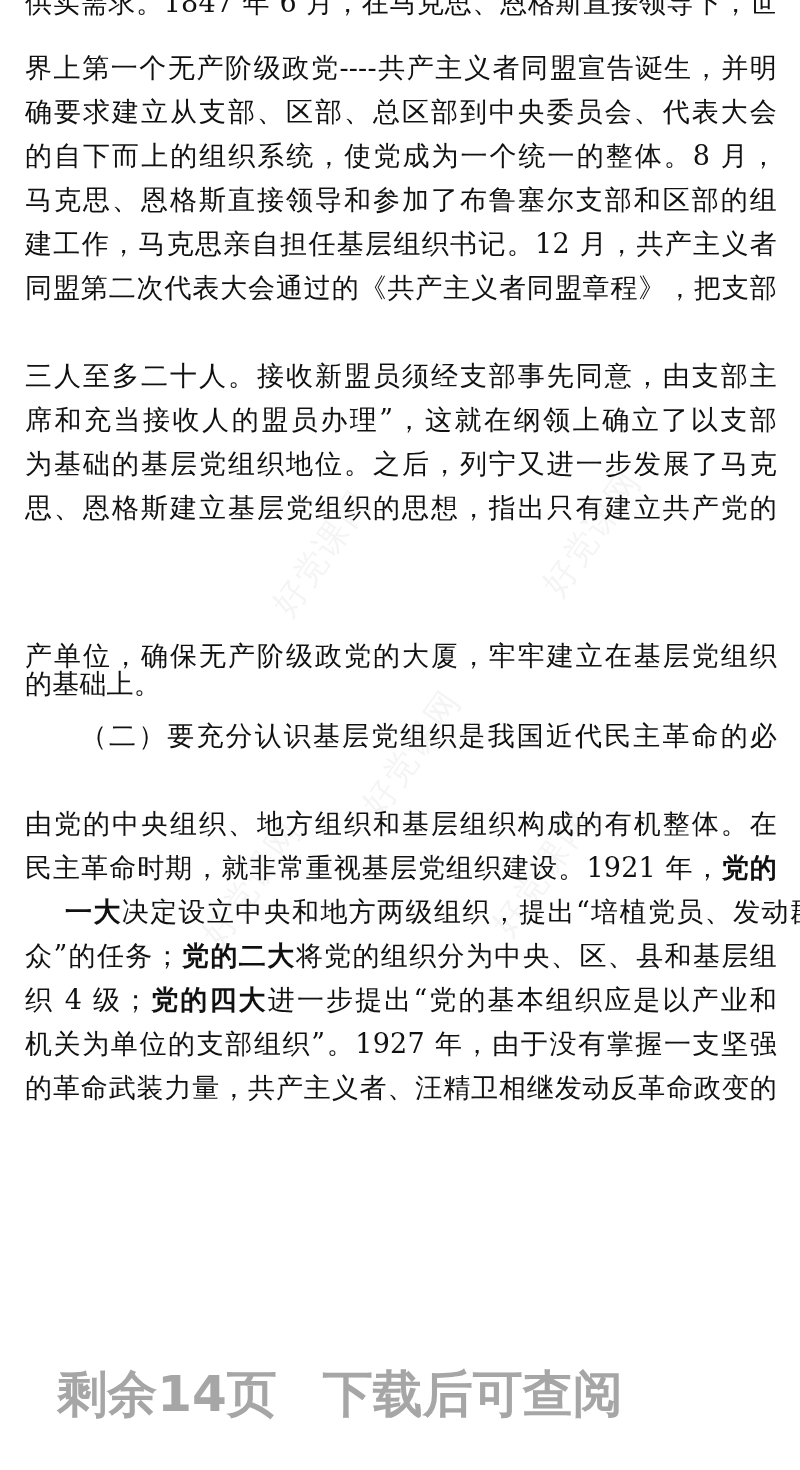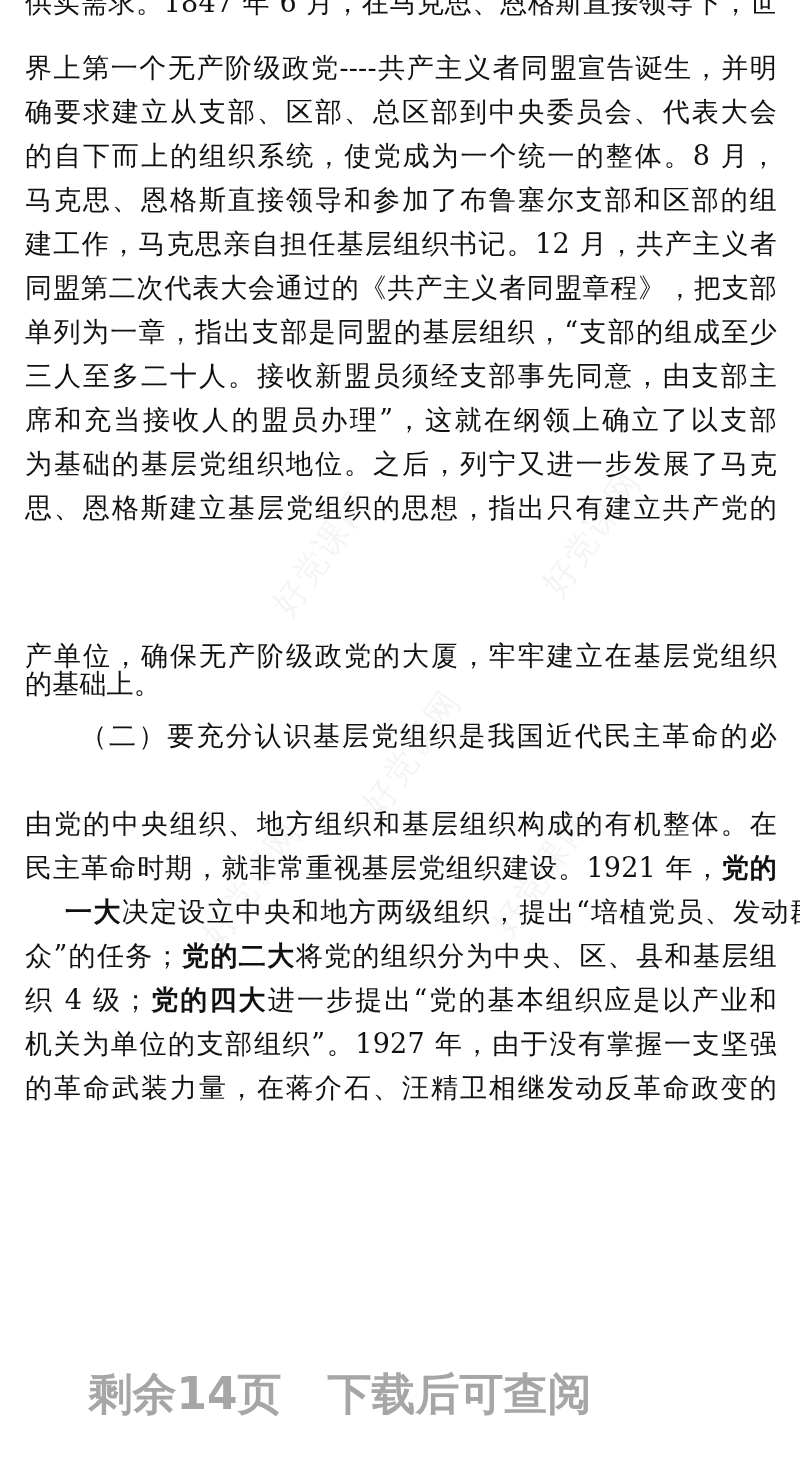--- a/index.html
+++ b/index.html
@@ -57,21 +57,21 @@
     }
     .footer {
       position: absolute;
       left: 0;
       top: 1366px;
       width: 680px;
       height: 56px;
       text-align: center;
       font-family: "DejaVu Sans", "Liberation Sans", sans-serif;
       font-weight: bold;
-      font-size: 44px;
+      font-size: 50px;
       line-height: 56px;
       color: #a6a6a6;
     }
     .footer .gap {
       display: inline-block;
       width: 46px;
     }
   </style>
 </head>
 <body>
@@ -84,21 +84,20 @@
   <div class="watermark" style="left:180px; top:860px;">好党课网</div>
   <div class="watermark" style="left:470px; top:850px;">好党课网</div>
 
   <div class="line" style="top:-19px;">供实需求。1847 年 6 月，在马克思、恩格斯直接领导下，世</div>
   <div class="line" style="top:46px;">界上第一个无产阶级政党----共产主义者同盟宣告诞生，并明</div>
   <div class="line" style="top:90px;">确要求建立从支部、区部、总区部到中央委员会、代表大会</div>
   <div class="line" style="top:134px;">的自下而上的组织系统，使党成为一个统一的整体。8 月，</div>
   <div class="line" style="top:178px;">马克思、恩格斯直接领导和参加了布鲁塞尔支部和区部的组</div>
   <div class="line" style="top:222px;">建工作，马克思亲自担任基层组织书记。12 月，共产主义者</div>
   <div class="line" style="top:266px;">同盟第二次代表大会通过的《共产主义者同盟章程》，把支部</div>
-  <div class="line" style="top:310px;">单列为一章，指出支部是同盟的基层组织，“支部的组成至少</div>
   <div class="line" style="top:354px;">三人至多二十人。接收新盟员须经支部事先同意，由支部主</div>
   <div class="line" style="top:398px;">席和充当接收人的盟员办理”，这就在纲领上确立了以支部</div>
   <div class="line" style="top:486px;">思、恩格斯建立基层党组织的思想，指出只有建立共产党的</div>
   <div class="line" style="top:442px;">为基础的基层党组织地位。之后，列宁又进一步发展了马克</div>
   <div class="line" style="top:618px;margin-top:16px;">产单位，确保无产阶级政党的大厦，牢牢建立在基层党组织</div>
   <div class="line last" style="top:662px;">的基础上。</div>
 
   <div class="line indent" style="top:714px;">（二）要充分认识基层党组织是我国近代民主革命的必</div>
   <div class="line" style="top:802px;">由党的中央组织、地方组织和基层组织构成的有机整体。在</div>
 
@@ -108,18 +107,18 @@
   <div class="line" style="top:890px;margin-left:40px;">
     <b class="hl">一大</b><span>决定设立中央和地方两级组织，提出“培植党员、发动群</span>
   </div>
   <div class="line" style="top:934px;">
     <span>众”的任务；</span><b class="hl">党的二大</b><span>将党的组织分为中央、区、县和基层组</span>
   </div>
   <div class="line" style="top:978px;">
     <span>织 4 级；</span><b class="hl">党的四大</b><span>进一步提出“党的基本组织应是以产业和</span>
   </div>
   <div class="line" style="top:1022px;">机关为单位的支部组织”。1927 年，由于没有掌握一支坚强</div>
-  <div class="line" style="top:1066px;">的革命武装力量，在蒋介石、汪精卫相继发动反革命政变的</div>
+  <div class="line" style="top:1066px;">的革命武装力量，共产主义者、汪精卫相继发动反革命政变的</div>
 
   <div class="footer">
     <span>剩余14页</span><span class="gap"></span><span>下载后可查阅</span>
   </div>
 </div>
 
 </body></html>

